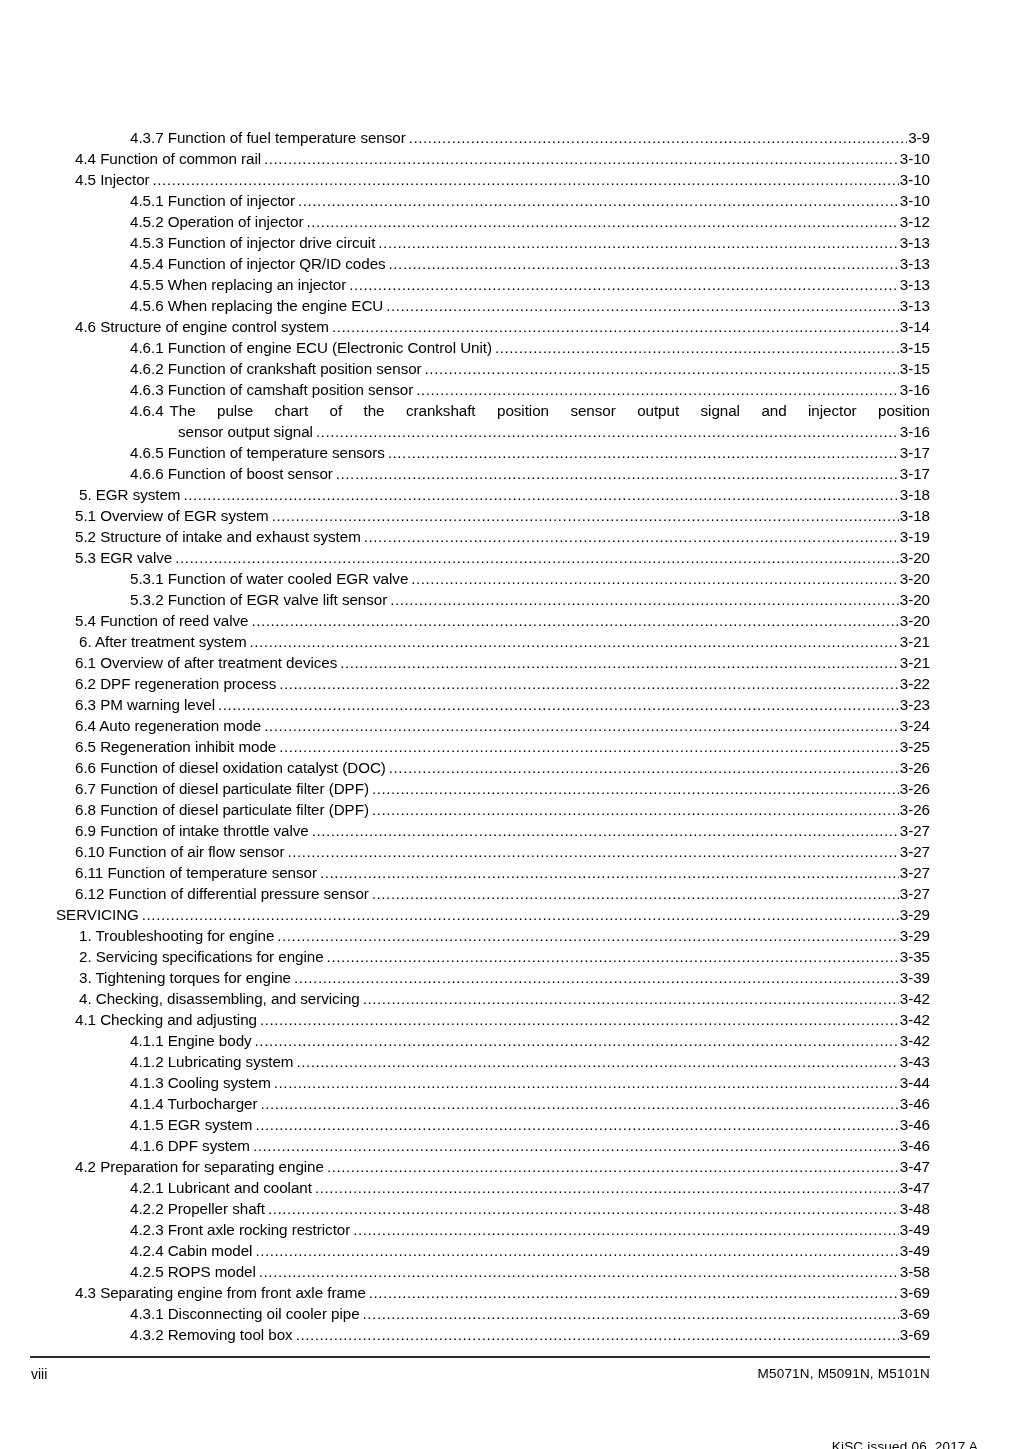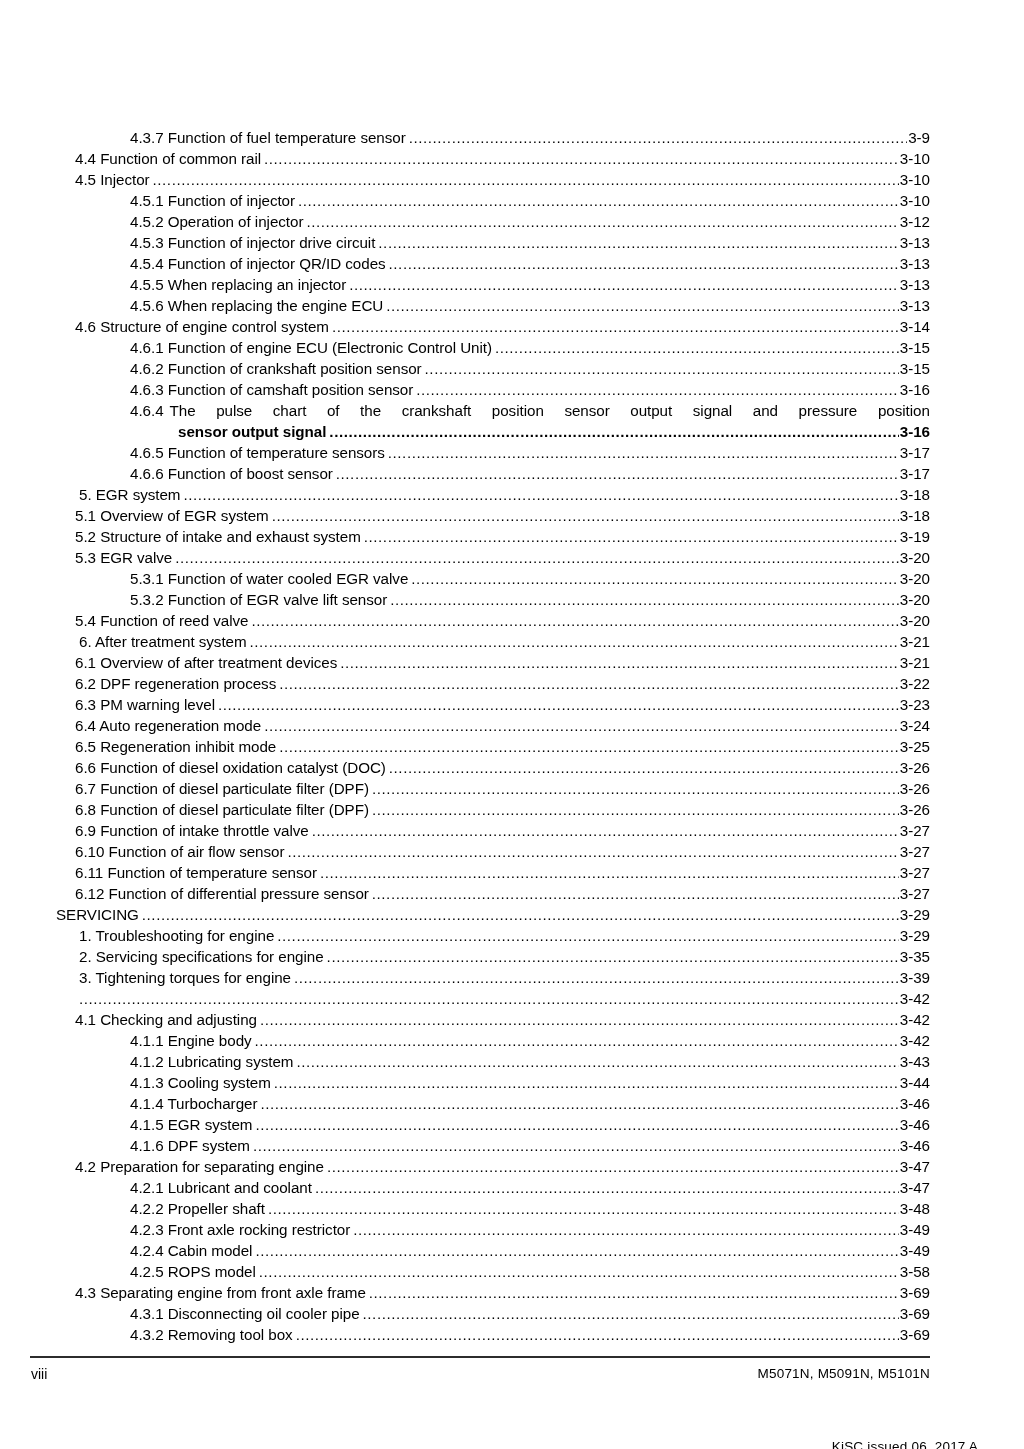--- a/index.html
+++ b/index.html
@@ -91,21 +91,20 @@
     flex: 1 1 auto;
     display: flex;
     justify-content: space-between;
   }
   .ml-line2 {
     height: 21px;
     line-height: 21px;
     display: flex;
     align-items: center;
     padding-left: 48px;
-    font-weight: bold;
   }
 
   
   #footer-rule {
     position: absolute;
     left: 30px;
     top: 1356px;
     width: 900px;
     height: 0;
     border-top: 2px solid #2c2c2c;
@@ -238,21 +237,21 @@
           <span>pulse</span>
           <span>chart</span>
           <span>of</span>
           <span>the</span>
           <span>crankshaft</span>
           <span>position</span>
           <span>sensor</span>
           <span>output</span>
           <span>signal</span>
           <span>and</span>
-          <span>pressure</span>
+          <span>injector</span>
           <span>position</span>
         </span>
       </div>
       <div class="ml-line2">
         <span class="label">sensor output signal</span>
         <span class="leader"></span>
         <span class="pageno">3-16</span>
       </div>
     </div>
     <div class="toc-entry lvl3">
@@ -432,20 +431,21 @@
     </div>
     <div class="toc-entry lvl1">
       <div class="row">
         <span class="label">3. Tightening torques for engine</span>
         <span class="leader"></span>
         <span class="pageno">3-39</span>
       </div>
     </div>
     <div class="toc-entry lvl1">
       <div class="row">
+        <span class="label">4. Checking, disassembling, and servicing</span>
         <span class="leader"></span>
         <span class="pageno">3-42</span>
       </div>
     </div>
     <div class="toc-entry lvl2">
       <div class="row">
         <span class="label">4.1 Checking and adjusting</span>
         <span class="leader"></span>
         <span class="pageno">3-42</span>
       </div>

